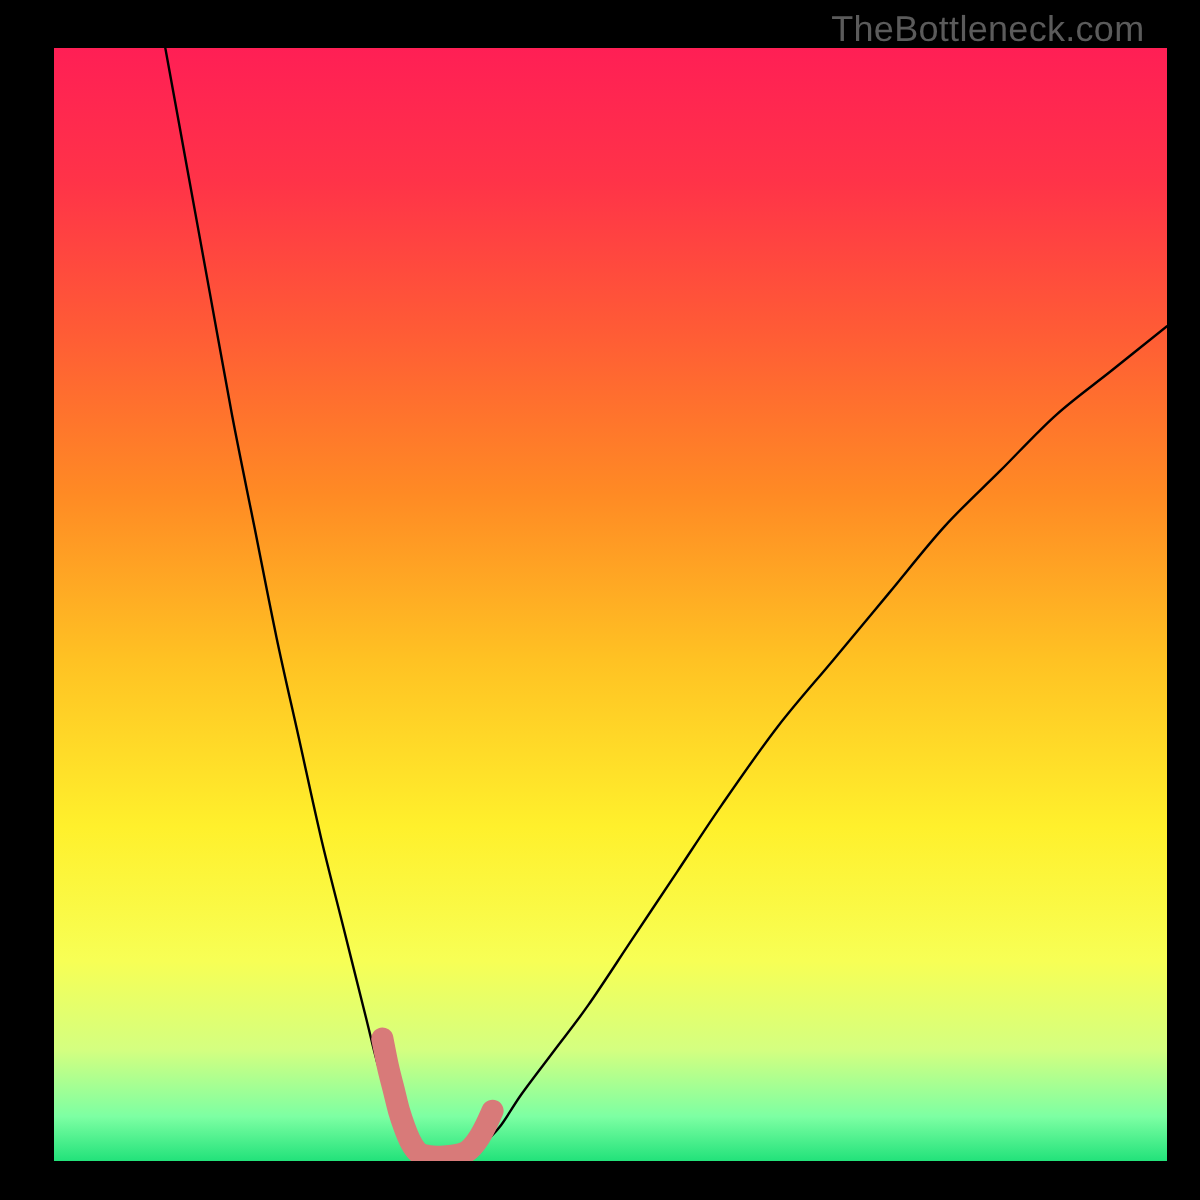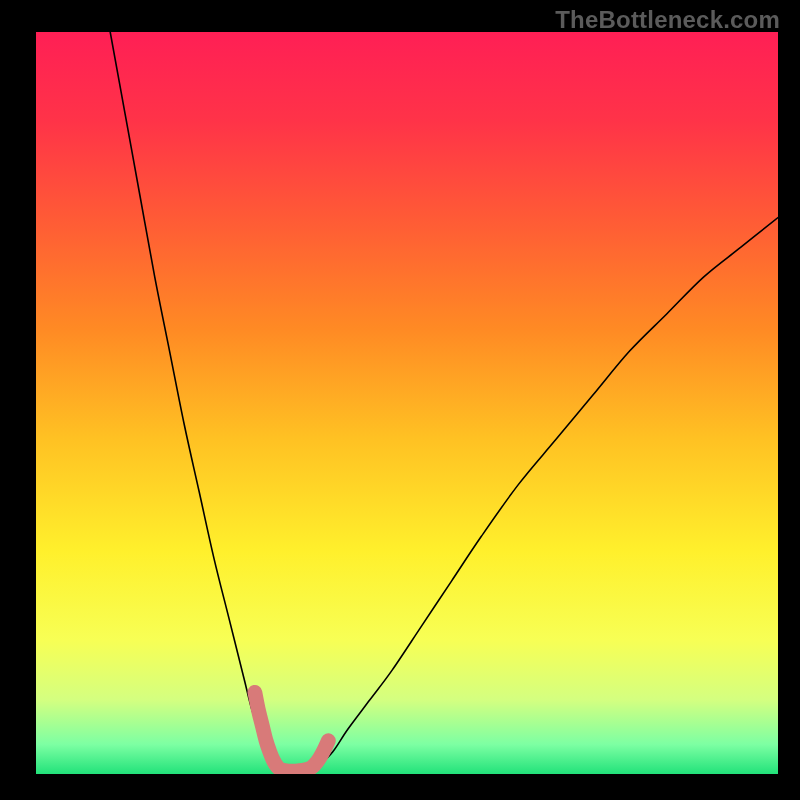--- a/index.html
+++ b/index.html
@@ -1,17 +1,17 @@
 <!DOCTYPE html>
 <html><head>
 <meta charset="utf-8">
 <style>
   body{margin:0;background:#000;width:800px;height:800px;overflow:hidden;font-family:Arial,Helvetica,sans-serif}
   .frame{position:relative;width:800px;height:800px;background:#000}
-  .watermark{position:absolute;top:6px;right:20px;color:#5b5b5b;font-size:24px;font-weight:700;letter-spacing:.2px}
+  .watermark{position:absolute;top:6px;right:37px;color:#5b5b5b;font-size:24px;font-weight:400;letter-spacing:.2px}
   .plot{position:absolute;left:36px;top:32px;width:742px;height:742px}
   .plot svg{display:block}
 </style>
 </head>
 <body>
 <div class="frame">
   <div class="watermark">TheBottleneck.com</div>
   <div class="plot">
     <svg id="svg" width="742" height="742" viewBox="0 0 742 742" preserveAspectRatio="none">
         <defs>

